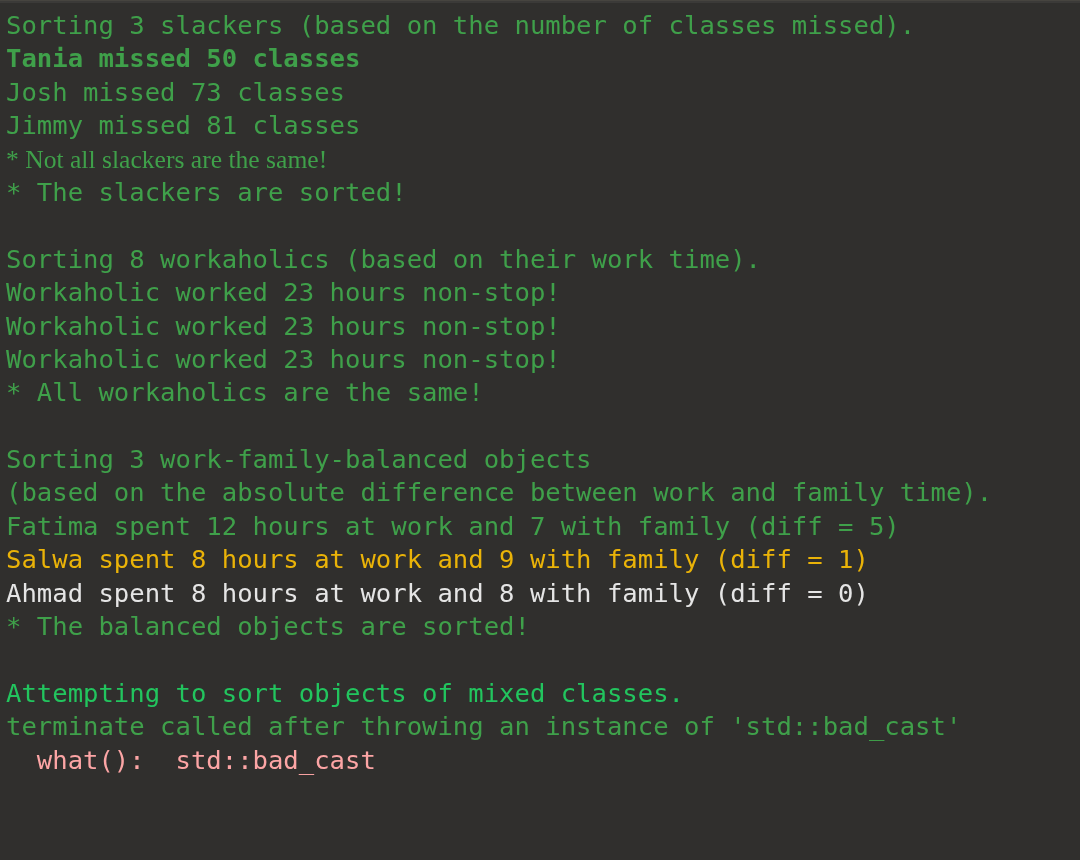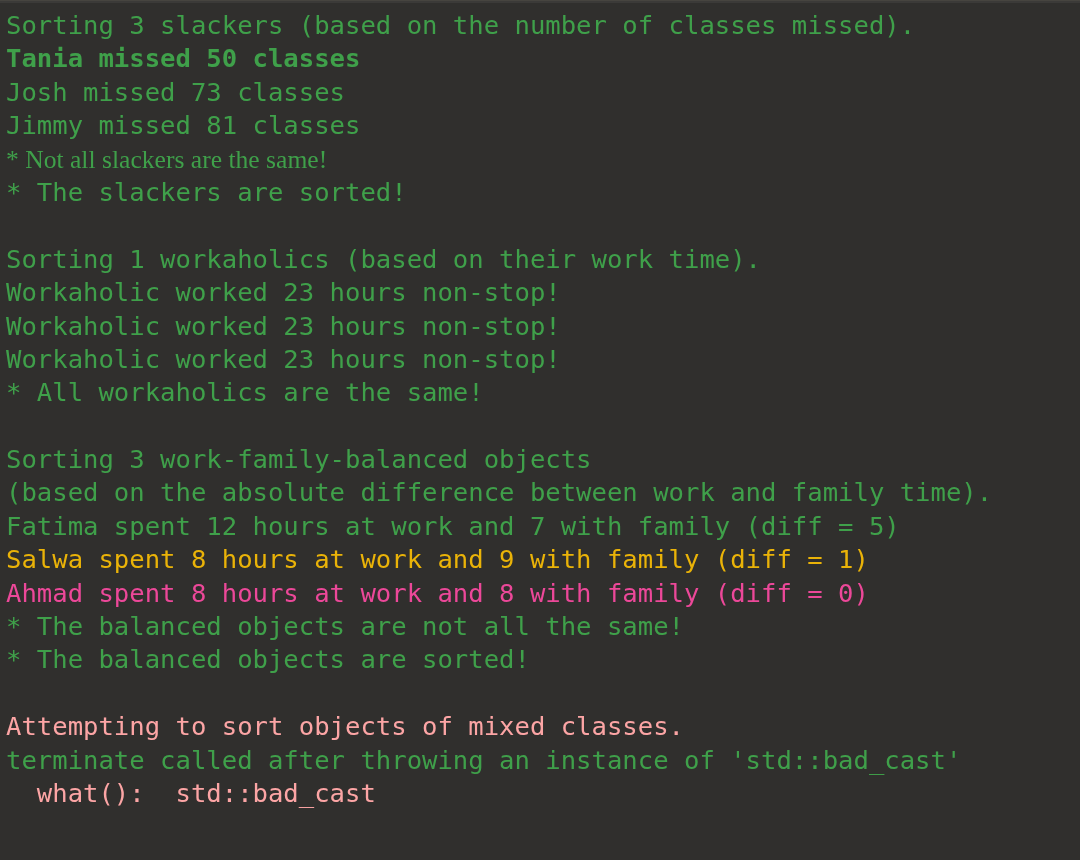--- a/index.html
+++ b/index.html
@@ -64,31 +64,30 @@
 <div id="terminal" style="background: rgb(48, 47, 45);">
   <div id="top-border" style="background: rgb(59, 58, 56);"></div>
   <div id="console-output">
       <span class="line" style="color: rgb(63, 160, 74);">Sorting 3 slackers (based on the number of classes missed).</span>
       <span class="line" style="color: rgb(63, 160, 74); font-weight: bold;">Tania missed 50 classes</span>
       <span class="line" style="color: rgb(63, 160, 74);">Josh missed 73 classes</span>
       <span class="line" style="color: rgb(63, 160, 74);">Jimmy missed 81 classes</span>
       <span class="line" style="color: rgb(63, 160, 74); font-family: Liberation Serif, serif;">* Not all slackers are the same!</span>
       <span class="line" style="color: rgb(63, 160, 74);">* The slackers are sorted!</span>
       <span class="line blank"> </span>
-      <span class="line" style="color: rgb(63, 160, 74);">Sorting 1 workaholics (based on their work time).</span>
+      <span class="line" style="color: rgb(63, 160, 74);">Sorting 8 workaholics (based on their work time).</span>
       <span class="line" style="color: rgb(63, 160, 74);">Workaholic worked 23 hours non-stop!</span>
       <span class="line" style="color: rgb(63, 160, 74);">Workaholic worked 23 hours non-stop!</span>
       <span class="line" style="color: rgb(63, 160, 74);">Workaholic worked 23 hours non-stop!</span>
       <span class="line" style="color: rgb(63, 160, 74);">* All workaholics are the same!</span>
       <span class="line blank"> </span>
       <span class="line" style="color: rgb(63, 160, 74);">Sorting 3 work-family-balanced objects</span>
       <span class="line" style="color: rgb(63, 160, 74);">(based on the absolute difference between work and family time).</span>
       <span class="line" style="color: rgb(63, 160, 74);">Fatima spent 12 hours at work and 7 with family (diff = 5)</span>
       <span class="line" style="color: #eab308;">Salwa spent 8 hours at work and 9 with family (diff = 1)</span>
-      <span class="line" style="color: #ec4899;">Ahmad spent 8 hours at work and 8 with family (diff = 0)</span>
-      <span class="line" style="color: rgb(63, 160, 74);">* The balanced objects are not all the same!</span>
+      <span class="line" style="color: #e5e5e5;">Ahmad spent 8 hours at work and 8 with family (diff = 0)</span>
       <span class="line" style="color: rgb(63, 160, 74);">* The balanced objects are sorted!</span>
       <span class="line blank"> </span>
-      <span class="line" style="color: #fca5a5;">Attempting to sort objects of mixed classes.</span>
+      <span class="line" style="color: #22c55e;">Attempting to sort objects of mixed classes.</span>
       <span class="line" style="color: rgb(63, 160, 74);">terminate called after throwing an instance of 'std::bad_cast'</span>
       <span class="line" style="color: #fca5a5;">  what():  std::bad_cast</span>
     </div>
 </div>
 
 </body></html>

